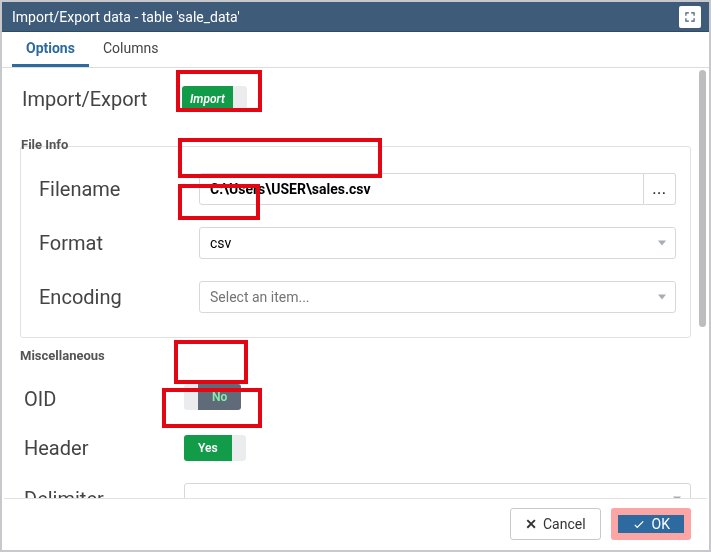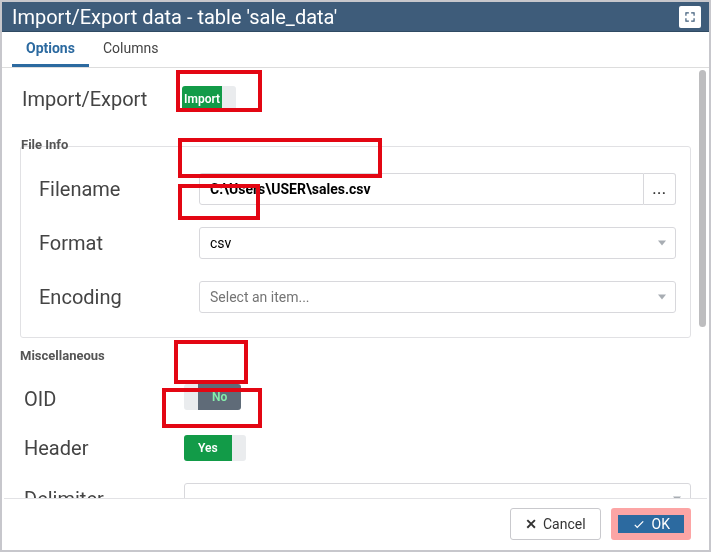--- a/index.html
+++ b/index.html
@@ -1,37 +1,37 @@
 <!DOCTYPE html>
 <html><head>
 <meta charset="utf-8">
 <style>
   * { box-sizing: border-box; margin: 0; padding: 0; font-family: -apple-system, BlinkMacSystemFont, "Segoe UI", Roboto, Arial, sans-serif; }
   body { width: 711px; height: 552px; background: #fff; overflow: hidden; font-size: 13px; color: #333; position: relative; }
   .outer-border { width: 100%; height: 100%; border: 2px solid #c7c7cc; background: #fff; position: relative; }
   
-  .titlebar { background: #3e5c7a; color: #fff; height: 30px; display: flex; align-items: center; justify-content: space-between; padding: 0 8px 0 10px; font-size: 20px; border-bottom: 1px solid #2f4a63; }
+  .titlebar { background: #3e5c7a; color: #fff; height: 30px; display: flex; align-items: center; justify-content: space-between; padding: 0 8px 0 10px; font-size: 14px; border-bottom: 1px solid #2f4a63; }
   .titlebar .max-btn { width: 22px; height: 22px; background: #fff; border-radius: 2px; display: flex; align-items: center; justify-content: center; color: #3e5c7a; cursor: pointer; }
   .titlebar .max-btn svg { width: 14px; height: 14px; }
   
   .tabbar { display: flex; border-bottom: 1px solid #ddd; padding: 0 10px; height: 36px; align-items: flex-end; background: #fff; }
   .tab { padding: 8px 14px 8px; font-size: 14px; color: #444; cursor: pointer; border-bottom: 3px solid transparent; }
   .tab.active { color: #2c6aa0; border-bottom-color: #2c6aa0; font-weight: 700; }
   
   .form-area { position: relative; padding: 10px 16px 0 16px; height: calc(100% - 30px - 36px - 50px); overflow-y: auto; }
   .scrollbar-fake { position: absolute; right: 2px; top: 68px; bottom: 52px; width: 10px; }
   .scrollbar-fake .thumb { width: 7px; background: #bdbdbf; border-radius: 4px; height: 60%; margin-left: 2px; }
   
   .row { display: flex; align-items: center; padding: 8px 0 14px 4px; }
   .row .lbl { width: 160px; color: #444; font-size: 20px; }
   .row .ctrl { flex: 1; }
   
   .toggle { display: inline-flex; align-items: center; border-radius: 3px; overflow: hidden; height: 26px; cursor: pointer; }
   .toggle .half { display: flex; align-items: center; justify-content: center; height: 100%; font-weight: 600; font-size: 12px; }
-  .toggle.import .txt { background: #129b48; color: #fff; padding: 0 2px; }
+  .toggle.import .txt { background: #129b48; color: #fff; padding: 0 8px; font-style: italic; }
   .toggle.import .knob { background: #eaecee; width: 14px; }
   .toggle.no .knob { background: #eaecee; width: 14px; }
   .toggle.no .txt { background: #5f6b78; color: #86efac; padding: 0 14px; }
   .toggle.yes .txt { background: #129b48; color: #fff; padding: 0 14px; }
   .toggle.yes .knob { background: #eaecee; width: 14px; }
   
   fieldset.group { border: 1px solid #e1e1e4; border-radius: 3px; padding: 18px 14px 10px 14px; margin: 20px 2px 16px 2px; position: relative; }
   fieldset.group legend { position: absolute; top: -10px; left: 0; background: transparent; font-weight: 700; font-size: 13px; color: #555; padding: 0; }
 
   .input-text { width: 100%; height: 32px; border: 1px solid #d8d8dc; border-radius: 3px; padding: 0 10px; font-size: 14px; }

